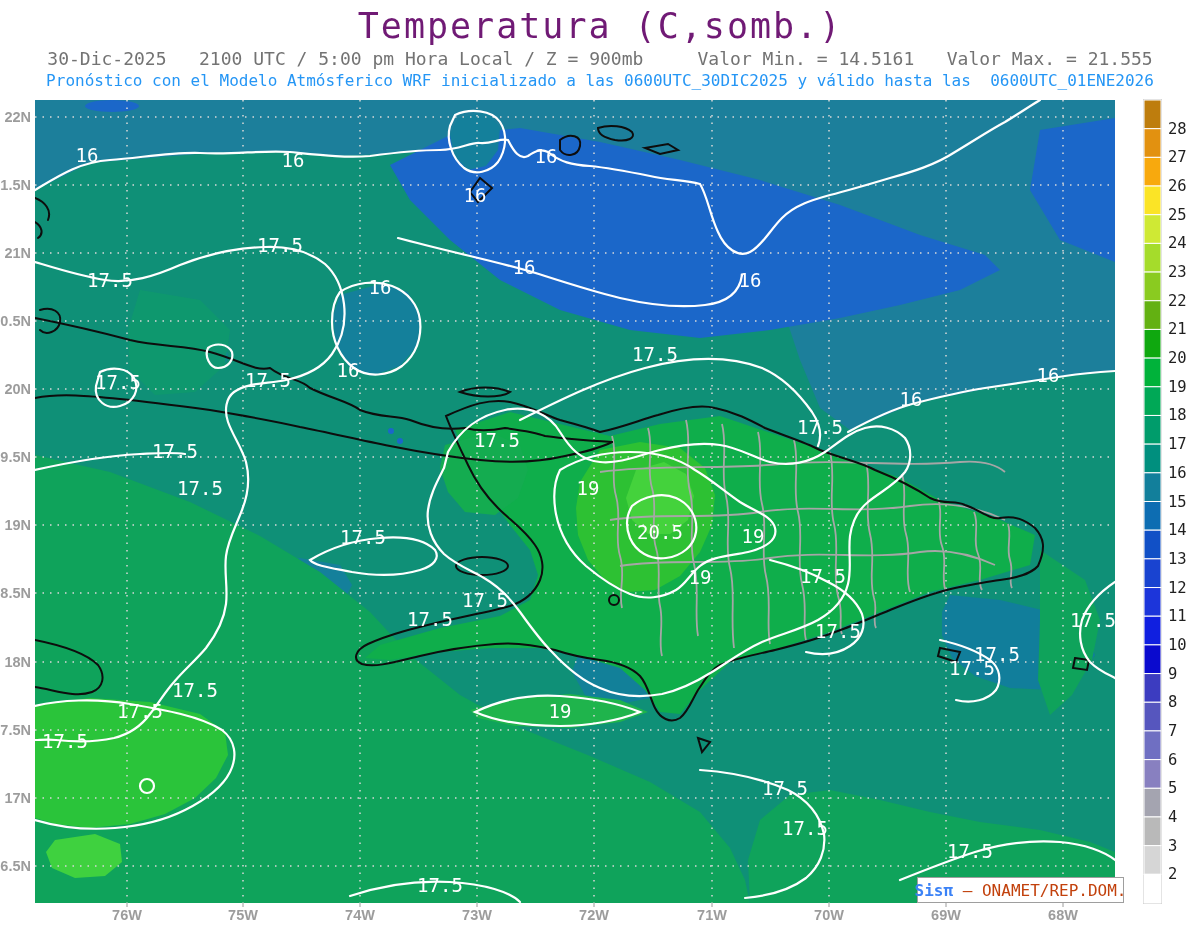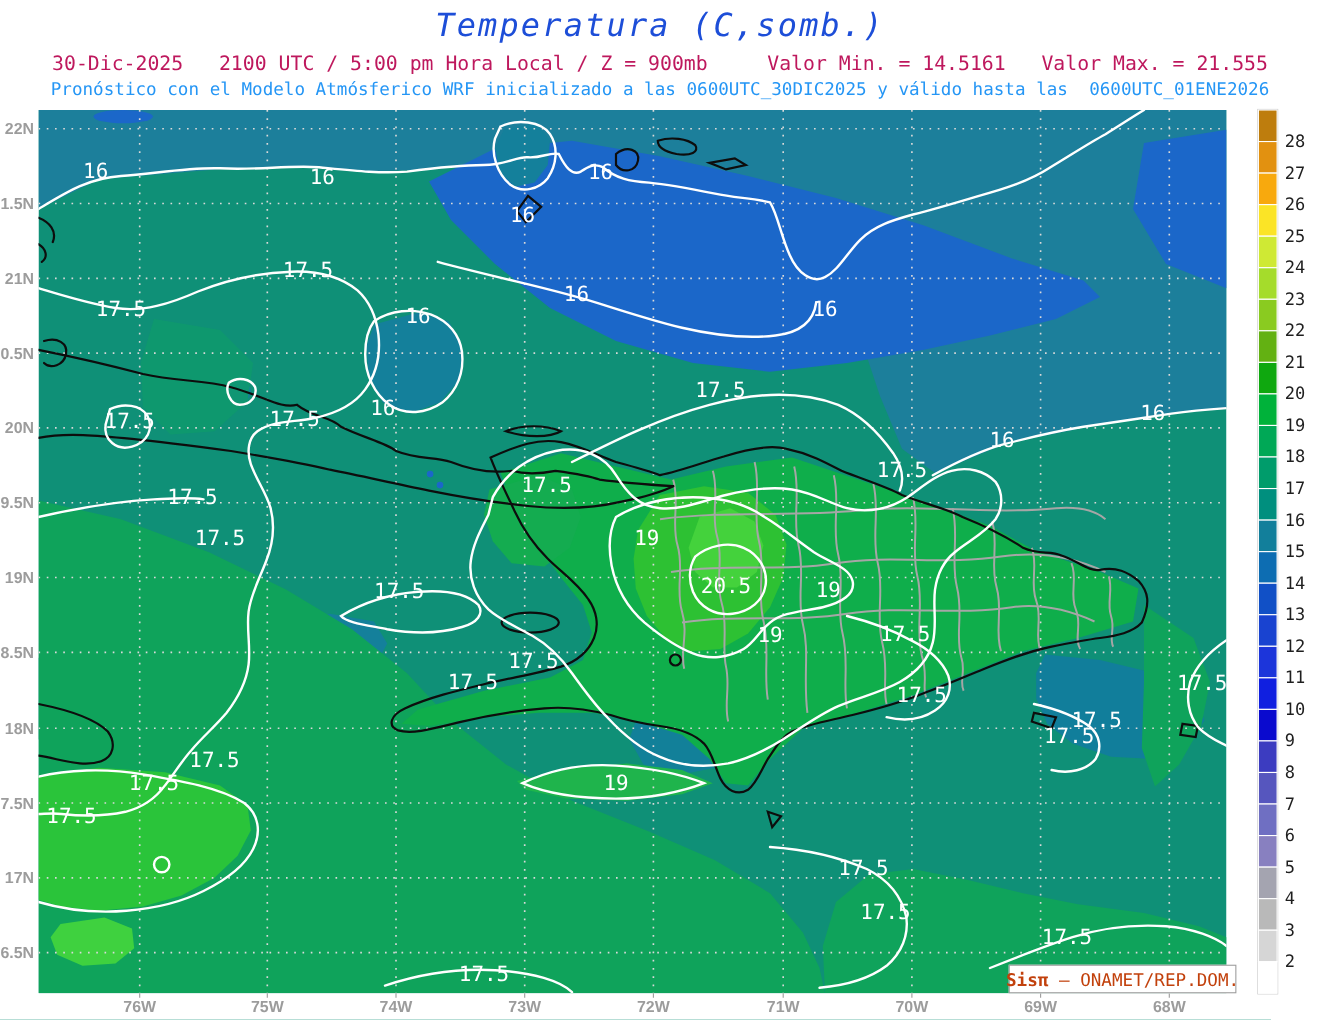--- a/index.html
+++ b/index.html
@@ -1,31 +1,31 @@
 <!DOCTYPE html>
 <html><head>
 <meta charset="utf-8">
 <style>
   html,body{margin:0;padding:0;}
   body{
     width:1200px;height:927px;position:relative;overflow:hidden;
     background:#ffffff;font-family:"DejaVu Sans Mono",monospace;
   }
   .hdr{position:absolute;left:0;right:0;text-align:center;white-space:pre;}
-  #title{top:6px;font-size:29px;letter-spacing:2px;color:#1d4ed8;font-style:italic;}
-  #line1{top:48px;font-size:18px;color:#be185d;}
+  #title{top:6px;font-size:35px;letter-spacing:2px;color:#701a75;}
+  #line1{top:48px;font-size:18px;color:#737373;}
   #line2{top:71px;font-size:16px;color:#2596f5;}
   #map-wrap{position:absolute;left:0;top:0;width:1200px;height:927px;}
   #watermark{
     position:absolute;left:917px;top:877px;width:205px;height:24px;
     background:#ffffff;border:1px solid #9e9e9e;
     display:flex;align-items:center;justify-content:center;
     font-size:16px;white-space:pre;z-index:5;
   }
-  #watermark .brand{color:#c2410c;font-weight:bold;}
+  #watermark .brand{color:#3b82f6;font-weight:bold;}
   #watermark .rest{color:#c2410c;}
 </style>
 </head>
 <body>
 
 <div id="title" class="hdr">Temperatura (C,somb.)</div>
 <div id="line1" class="hdr">30-Dic-2025   2100 UTC / 5:00 pm Hora Local / Z = 900mb     Valor Min. = 14.5161   Valor Max. = 21.555</div>
 <div id="line2" class="hdr">Pronóstico con el Modelo Atmósferico WRF inicializado a las 0600UTC_30DIC2025 y válido hasta las  0600UTC_01ENE2026</div>
 
 <div id="map-wrap">

